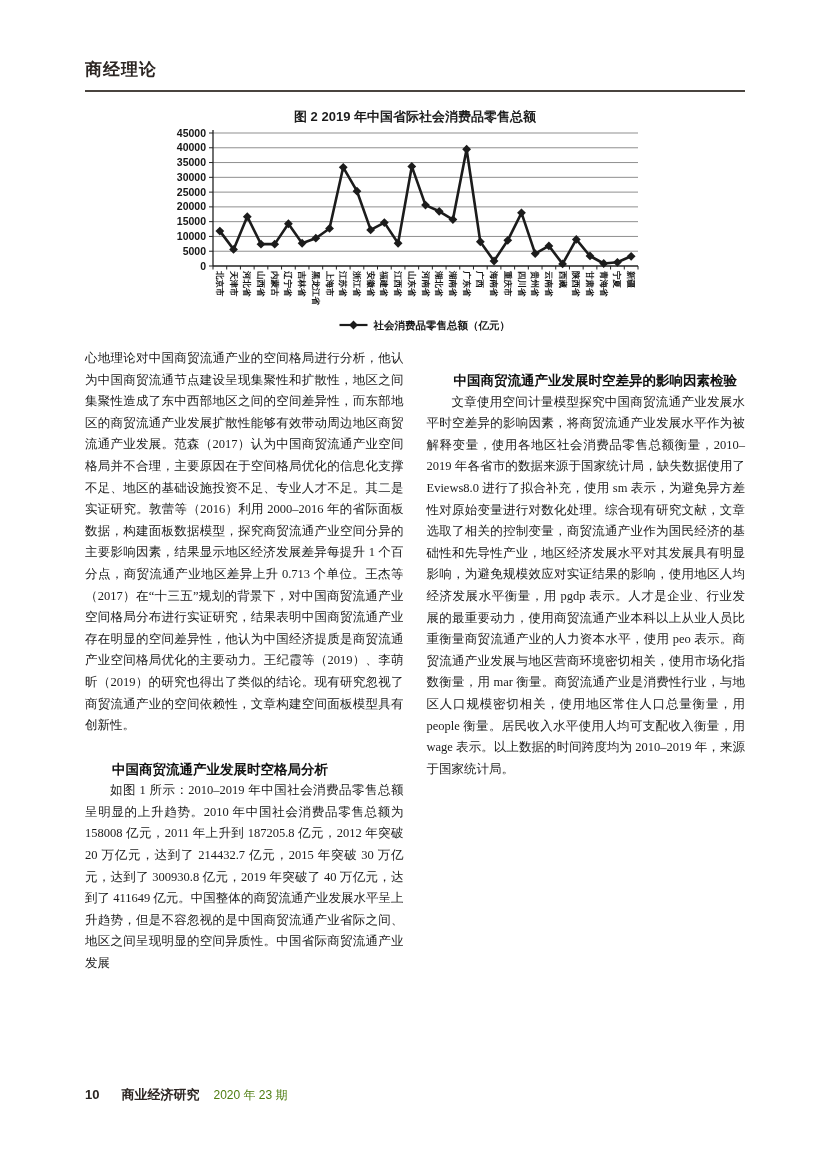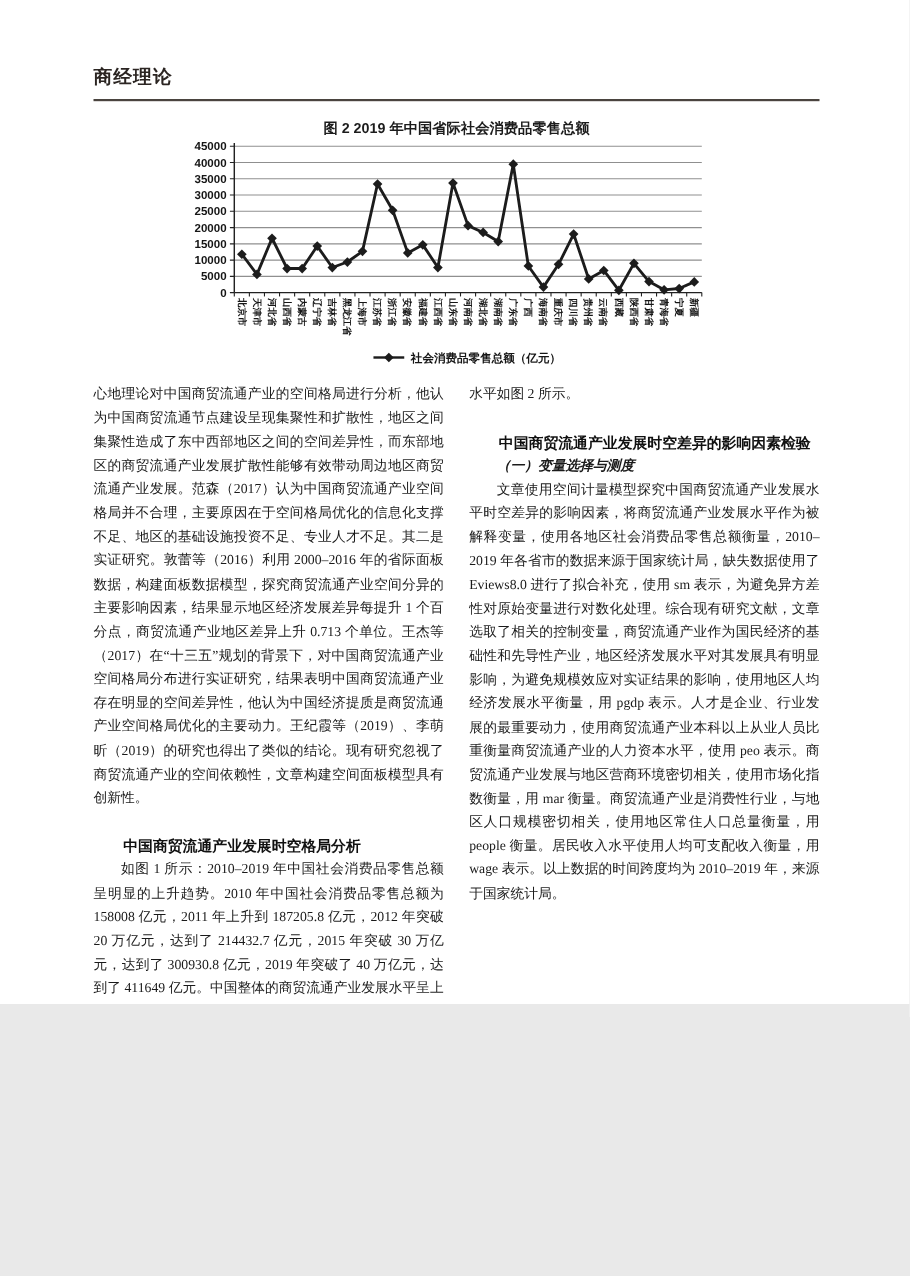--- a/index.html
+++ b/index.html
@@ -1,18 +1,18 @@
 <!DOCTYPE html>
 <html><head>
 <meta charset="utf-8">
 <style>
   html,body{margin:0;padding:0;background:#e9e9e9;}
   .page{
     position:relative;
-    width:827px;height:913px;
+    width:827px;height:1160px;
     margin:0 auto;
     background:#ffffff;
     box-sizing:border-box;
     padding:58px 82px 0 85px;
     font-family:"Liberation Serif","DejaVu Serif",serif;
     color:#1a1a1a;
     overflow:hidden;
   }
   .page-header{
     font-family:"Liberation Sans","DejaVu Sans",sans-serif;
@@ -218,23 +218,21 @@
       </svg>
   </div>
 
   <div class="columns">
     <div class="col">
       <p class="noindent">心地理论对中国商贸流通产业的空间格局进行分析，他认为中国商贸流通节点建设呈现集聚性和扩散性，地区之间集聚性造成了东中西部地区之间的空间差异性，而东部地区的商贸流通产业发展扩散性能够有效带动周边地区商贸流通产业发展。范森（2017）认为中国商贸流通产业空间格局并不合理，主要原因在于空间格局优化的信息化支撑不足、地区的基础设施投资不足、专业人才不足。其二是实证研究。敦蕾等（2016）利用 2000–2016 年的省际面板数据，构建面板数据模型，探究商贸流通产业空间分异的主要影响因素，结果显示地区经济发展差异每提升 1 个百分点，商贸流通产业地区差异上升 0.713 个单位。王杰等（2017）在“十三五”规划的背景下，对中国商贸流通产业空间格局分布进行实证研究，结果表明中国商贸流通产业存在明显的空间差异性，他认为中国经济提质是商贸流通产业空间格局优化的主要动力。王纪霞等（2019）、李萌昕（2019）的研究也得出了类似的结论。现有研究忽视了商贸流通产业的空间依赖性，文章构建空间面板模型具有创新性。</p>
       <h3 class="section-heading">中国商贸流通产业发展时空格局分析</h3>
       <p>如图 1 所示：2010–2019 年中国社会消费品零售总额呈明显的上升趋势。2010 年中国社会消费品零售总额为 158008 亿元，2011 年上升到 187205.8 亿元，2012 年突破 20 万亿元，达到了 214432.7 亿元，2015 年突破 30 万亿元，达到了 300930.8 亿元，2019 年突破了 40 万亿元，达到了 411649 亿元。中国整体的商贸流通产业发展水平呈上升趋势，但是不容忽视的是中国商贸流通产业省际之间、地区之间呈现明显的空间异质性。中国省际商贸流通产业发展</p>
     </div>
     <div class="col">
-      <p class="noindent">水平如图 2 所示。</p>
       <h3 class="section-heading">中国商贸流通产业发展时空差异的影响因素检验</h3>
-      <p class="subsection-heading">（一）变量选择与测度</p>
       <p>文章使用空间计量模型探究中国商贸流通产业发展水平时空差异的影响因素，将商贸流通产业发展水平作为被解释变量，使用各地区社会消费品零售总额衡量，2010–2019 年各省市的数据来源于国家统计局，缺失数据使用了 Eviews8.0 进行了拟合补充，使用 sm 表示，为避免异方差性对原始变量进行对数化处理。综合现有研究文献，文章选取了相关的控制变量，商贸流通产业作为国民经济的基础性和先导性产业，地区经济发展水平对其发展具有明显影响，为避免规模效应对实证结果的影响，使用地区人均经济发展水平衡量，用 pgdp 表示。人才是企业、行业发展的最重要动力，使用商贸流通产业本科以上从业人员比重衡量商贸流通产业的人力资本水平，使用 peo 表示。商贸流通产业发展与地区营商环境密切相关，使用市场化指数衡量，用 mar 衡量。商贸流通产业是消费性行业，与地区人口规模密切相关，使用地区常住人口总量衡量，用 people 衡量。居民收入水平使用人均可支配收入衡量，用 wage 表示。以上数据的时间跨度均为 2010–2019 年，来源于国家统计局。</p>
     </div>
   </div>
 
   <div class="page-footer">
     <span class="pagenum">10</span><span class="journal">商业经济研究</span><span class="issue">2020 年 23 期</span>
   </div>
 
 </div>
 

